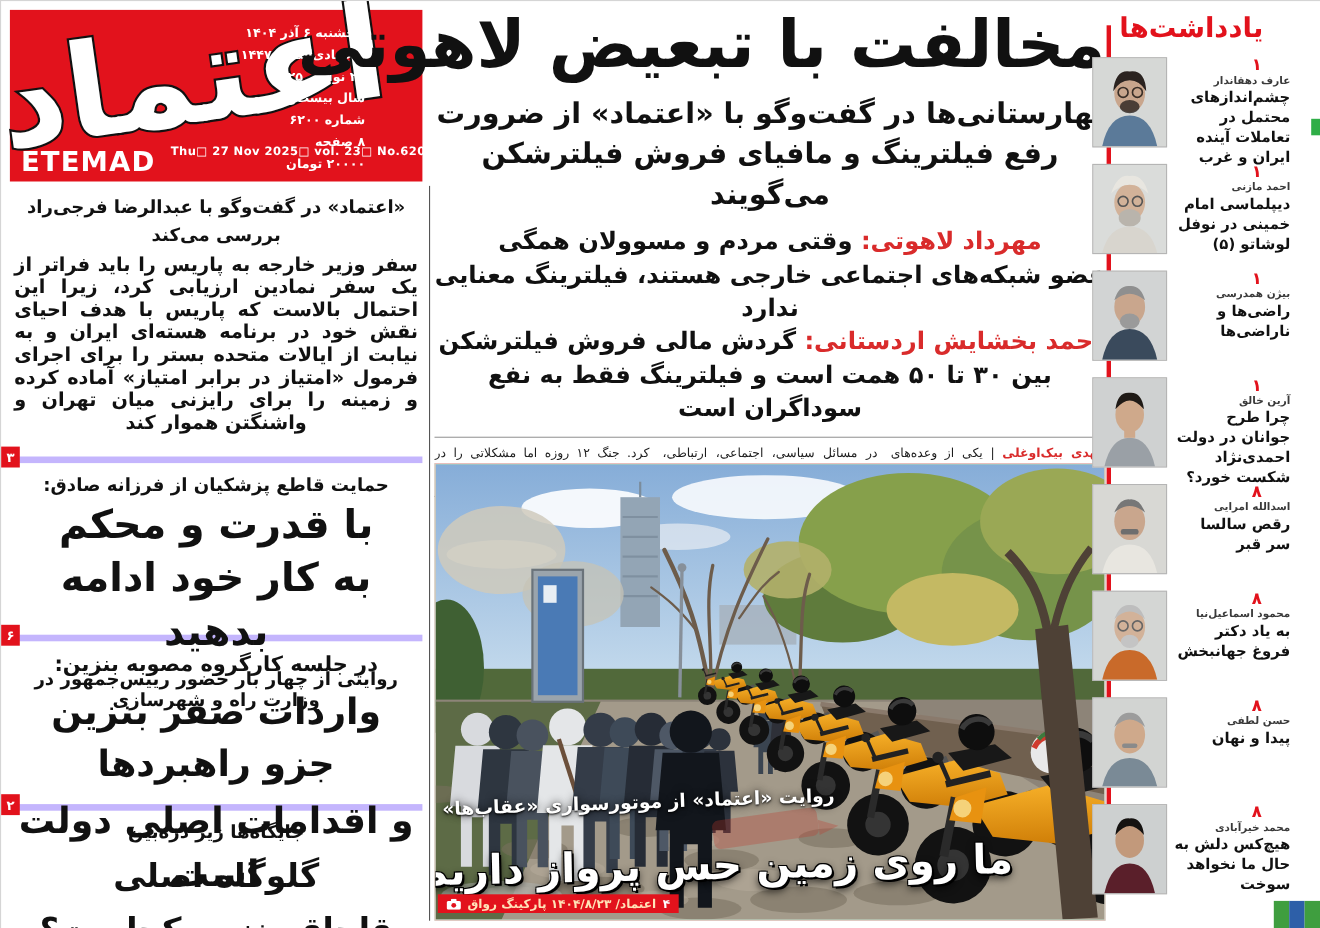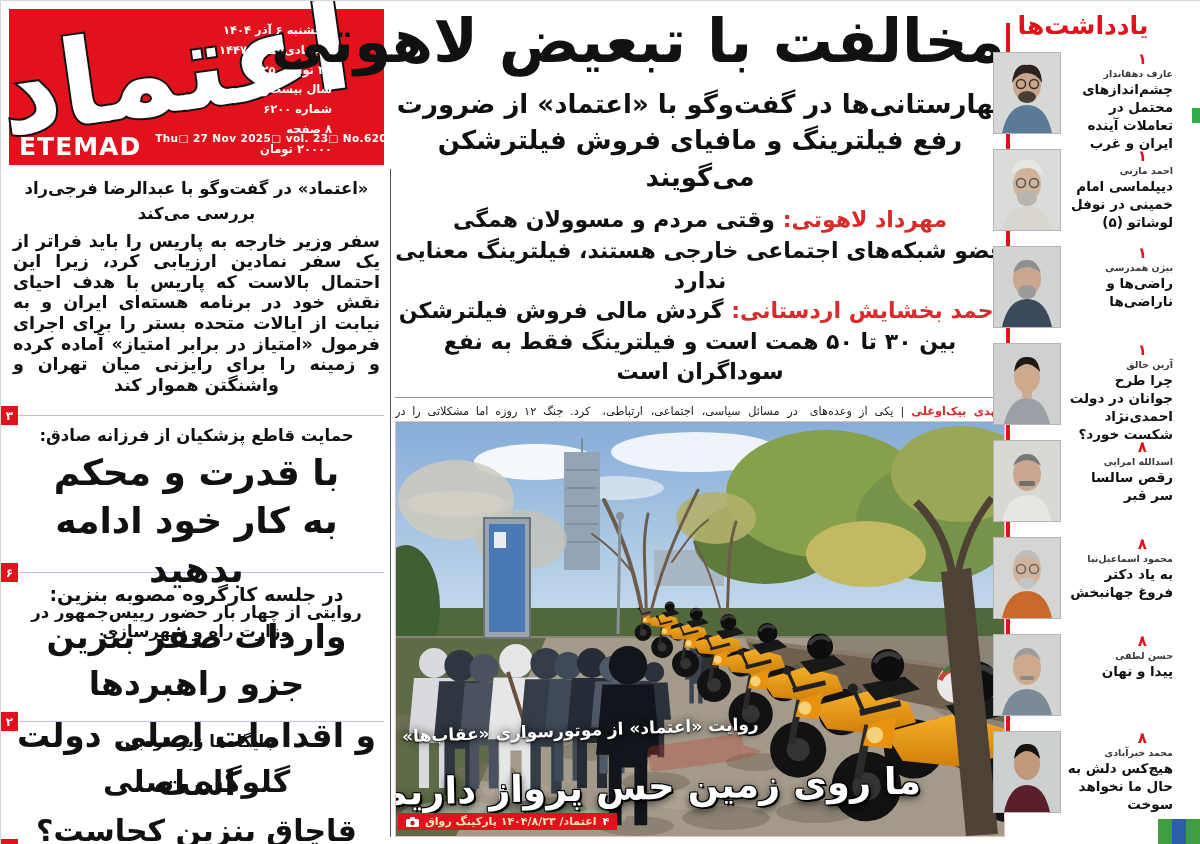--- a/index.html
+++ b/index.html
@@ -11,21 +11,21 @@
   .masthead{position:absolute;left:8px;top:8px;width:375px;height:156px;background:#e2121c;}
   .logo-svg{position:absolute;left:-4px;top:-6px;width:385px;height:140px;overflow:visible;}
   .mast-dates{position:absolute;right:52px;top:12px;width:118px;text-align:right;
               color:#fff;font-size:11.5px;font-weight:bold;line-height:1.72;}
   .mast-en{position:absolute;left:10px;right:8px;bottom:4px;display:flex;align-items:flex-start;gap:14px;color:#fff;}
   .mast-en .etd{font-size:25px;font-weight:bold;letter-spacing:1px;}
   .mast-en .inf{font-size:10.5px;font-weight:bold;letter-spacing:.4px;flex:1;display:flex;justify-content:space-between;white-space:nowrap;}
   
   .vline{position:absolute;left:389px;top:168px;width:1px;height:668px;background:#555;}
   .leftcol{position:absolute;left:8px;top:168px;width:375px;}
-  .lart{position:relative;text-align:center;padding:8px 4px 14px 4px;border-bottom:1px solid #c4b5fd;}
+  .lart{position:relative;text-align:center;padding:8px 4px 14px 4px;border-bottom:6px solid #c4b5fd;}
   .lart.last{border-bottom:none;}
   .kick{font-size:16.5px;font-weight:bold;line-height:1.5;}
   .kick2{font-size:19px;font-weight:bold;line-height:1.45;}
   .hl-a1{font-size:45px;font-weight:900;line-height:1.25;letter-spacing:-1px;margin:6px 0 8px;}
   .hl-a2{font-size:36px;font-weight:900;line-height:1.35;letter-spacing:-1px;}
   .hl-a3{font-size:33px;font-weight:900;line-height:1.45;letter-spacing:-.5px;margin-top:4px;}
   .hl-a4{font-size:30px;font-weight:900;line-height:1.5;letter-spacing:-.5px;margin-top:4px;}
   .a1body{font-size:17.5px;font-weight:bold;line-height:1.18;text-align:justify;text-align-last:center;margin-top:4px;}
   .a2sub{font-size:16.5px;font-weight:bold;margin-top:8px;}
   .badge{position:absolute;left:-8px;bottom:-10px;width:17px;height:19px;background:#e2121c;

